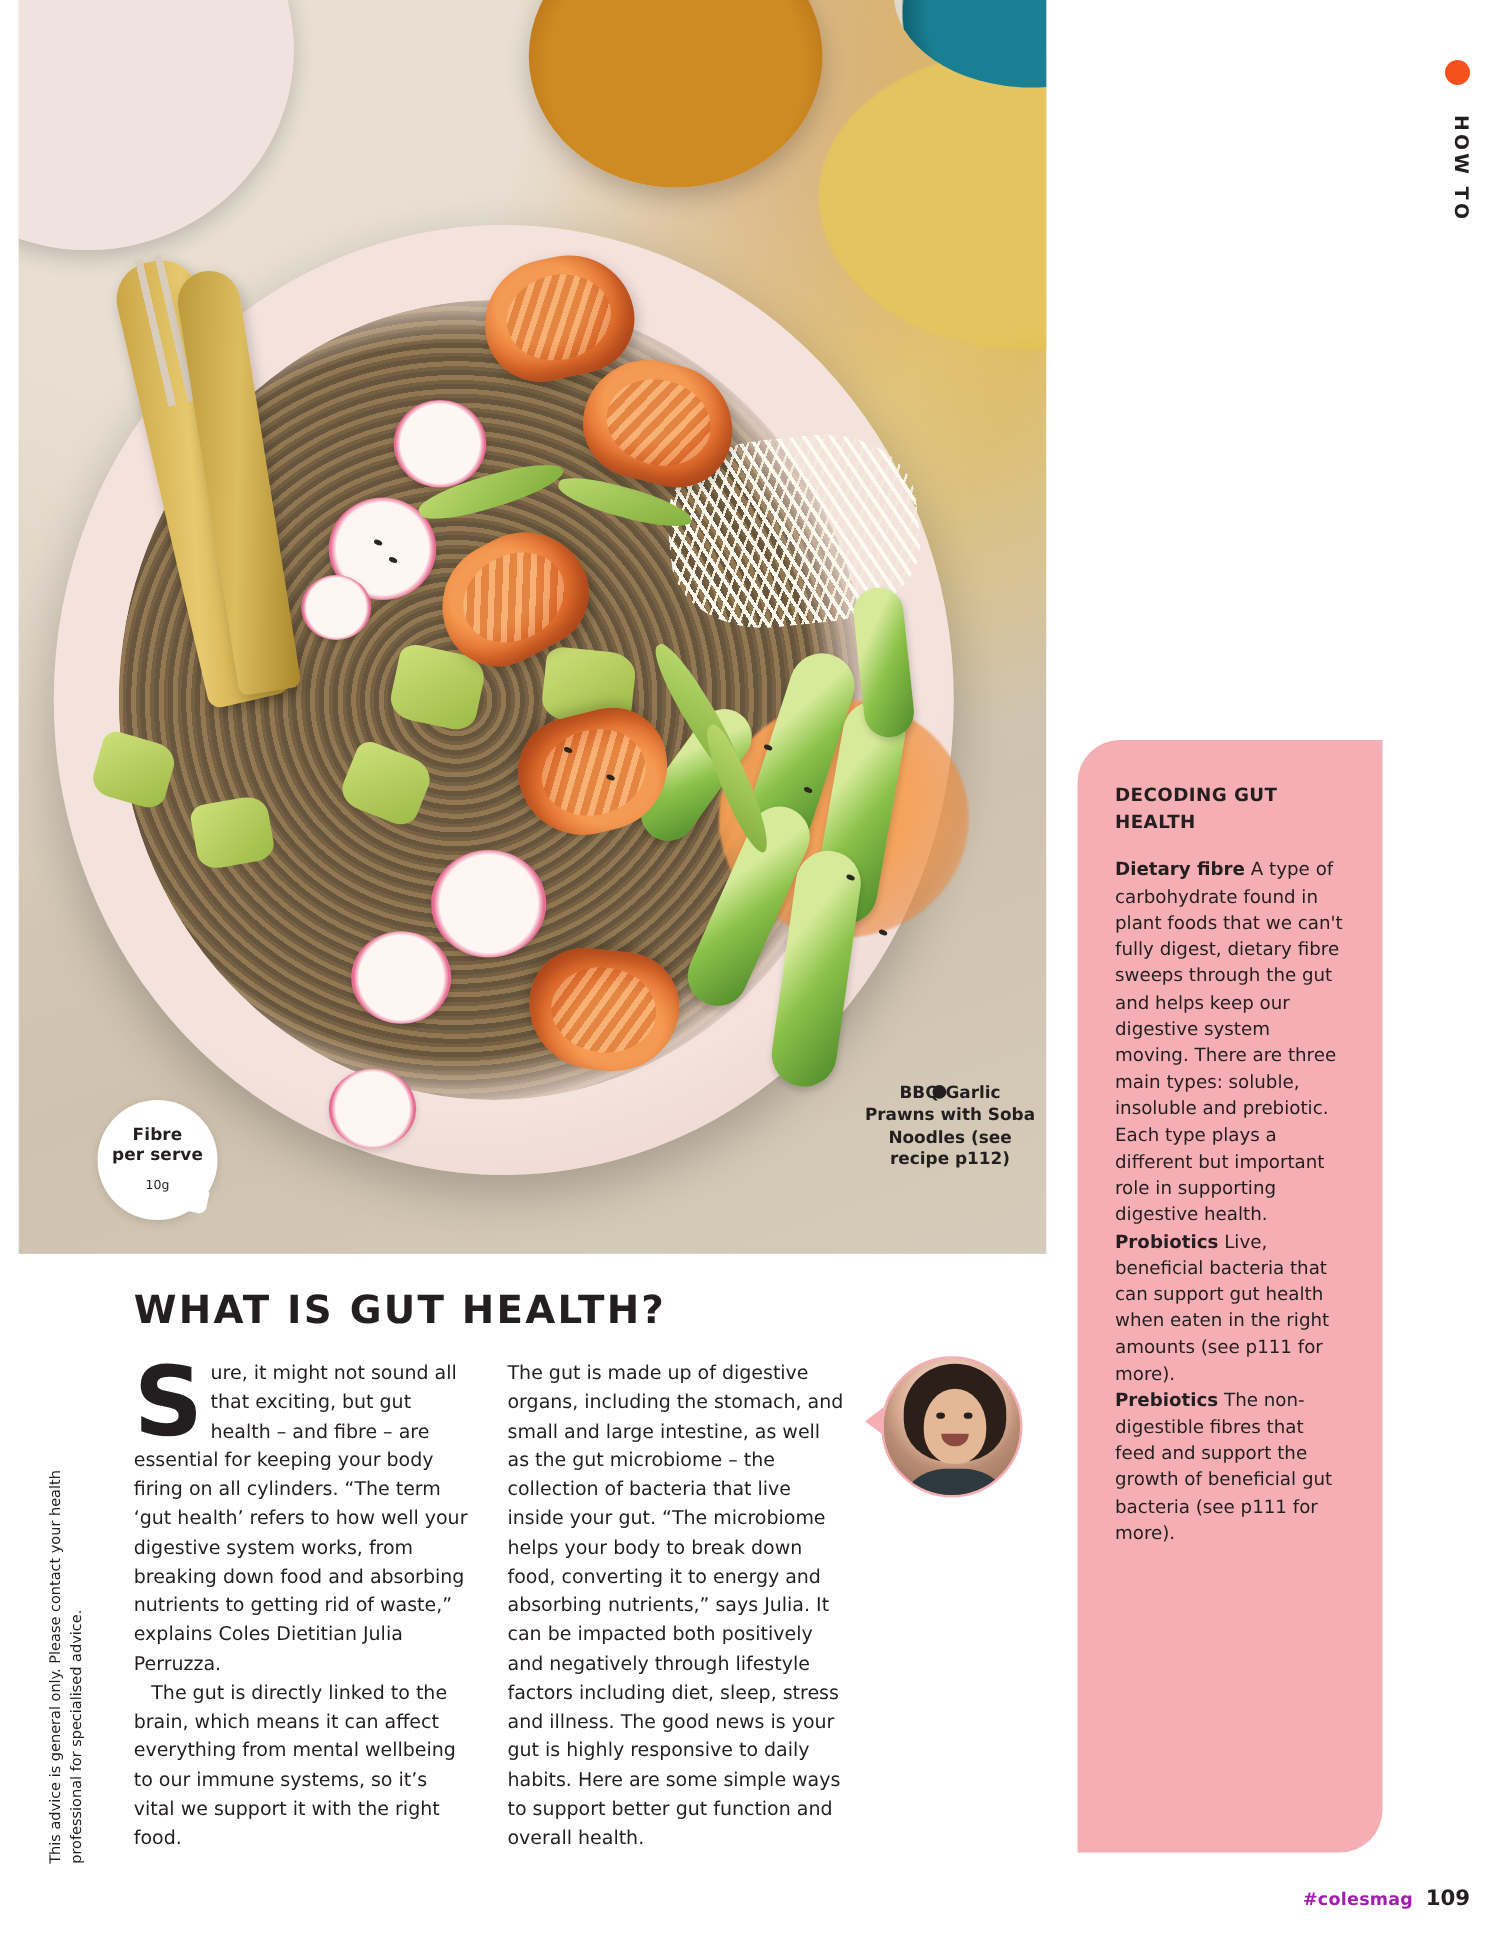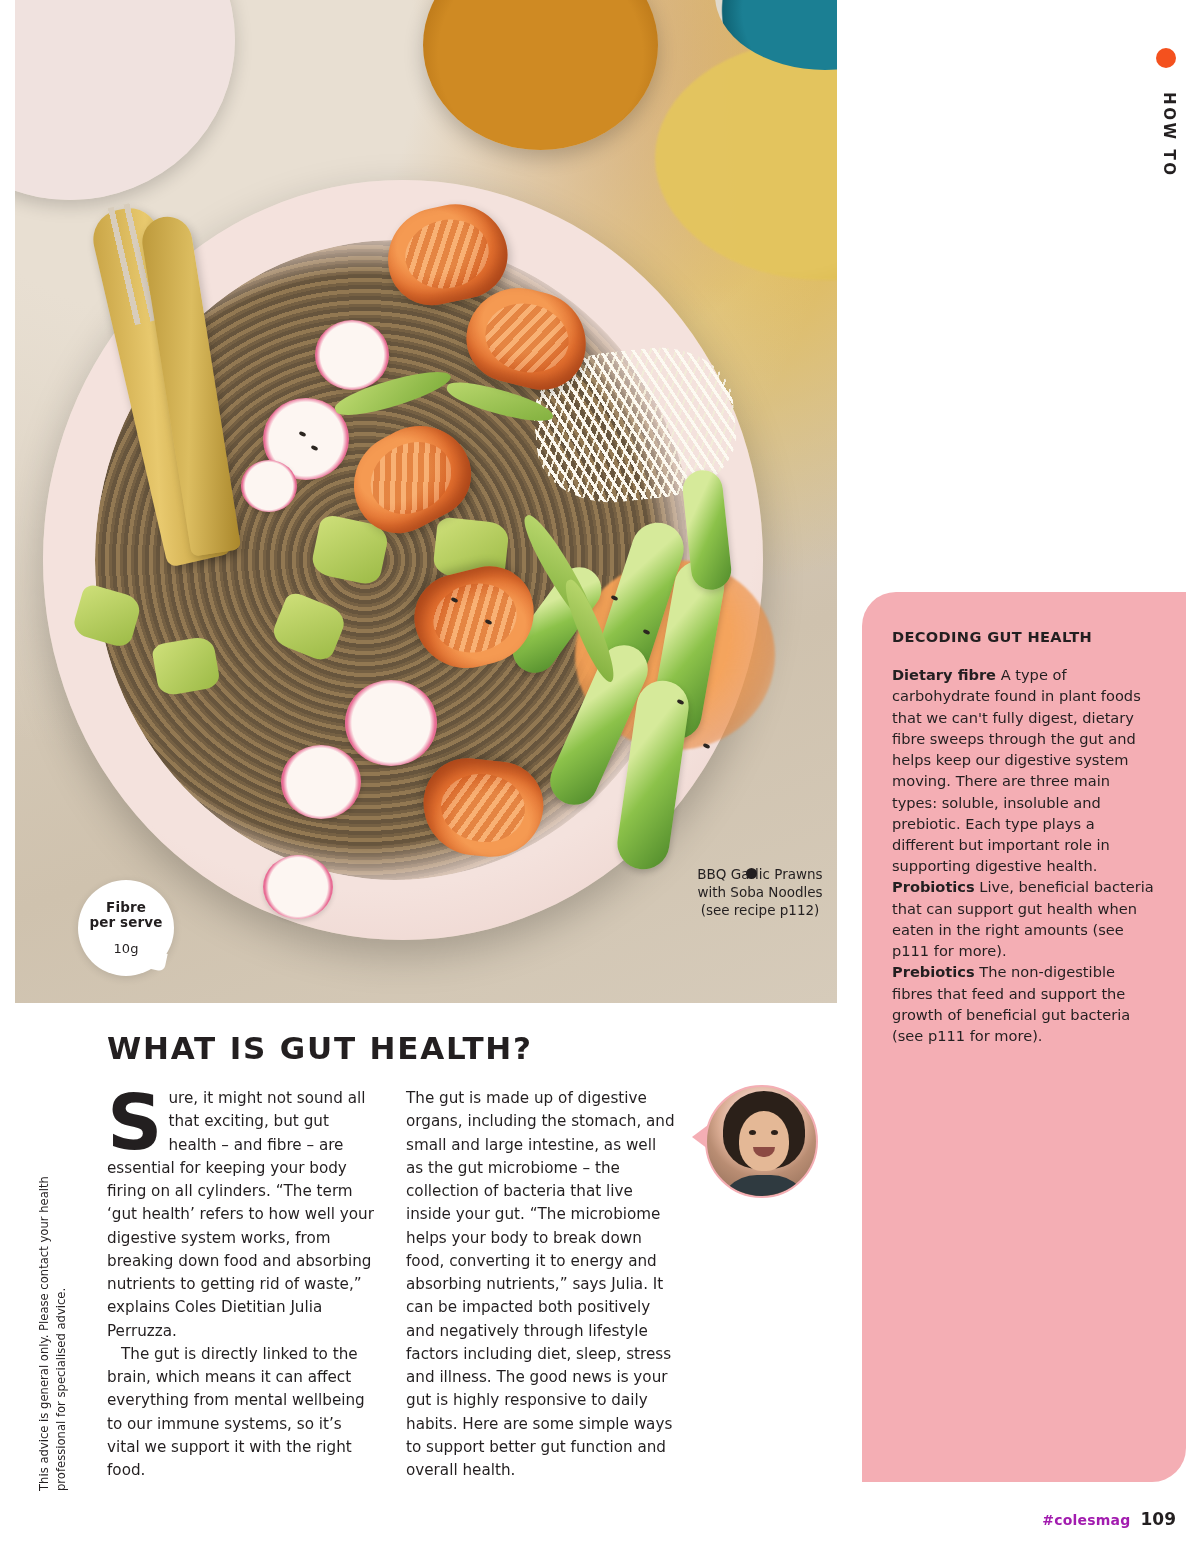--- a/index.html
+++ b/index.html
@@ -208,30 +208,31 @@
   .fibre-badge::after {
     content: "";
     position: absolute;
     right: 8px; bottom: 6px;
     width: 18px; height: 18px;
     background: #fff;
     border-radius: 0 0 6px 0;
     transform: rotate(12deg);
   }
   .fibre-badge .l1 { font-size: 13.5px; font-weight: 700; letter-spacing: .1px;}
-  .fibre-badge .l2 { font-size: 13px; font-weight: 400; margin-top: 11px;}
+  .fibre-badge .l2 { font-size: 10px; font-weight: 400; margin-top: 11px;}
 
   .photo-caption {
     position: absolute;
     left: 675px; top: 866px;
     width: 140px;
     text-align: center;
     font-size: 13.5px;
     line-height: 1.32;
     color: #231f20;
+    font-weight: bold;
   }
   .caption-dot {
     position: absolute;
     left: 731px; top: 868px;
     width: 11px; height: 11px;
     border-radius: 50%;
     background: #231f20;
   }
 
   
@@ -252,21 +253,21 @@
     width: 20px; height: 20px;
     border-radius: 50%;
     background: #f4511e;
   }
 
   
   .pink-box {
     position: absolute;
     left: 862px;
     top: 592px;
-    width: 324px;
+    width: 244px;
     height: 890px;
     background: #f4aeb4;
     border-top-left-radius: 34px;
     border-bottom-right-radius: 34px;
     padding: 34px 28px 20px 30px;
     font-size: 14.6px;
     line-height: 1.455;
     color: #231f20;
   }
   .pink-box h3 {

